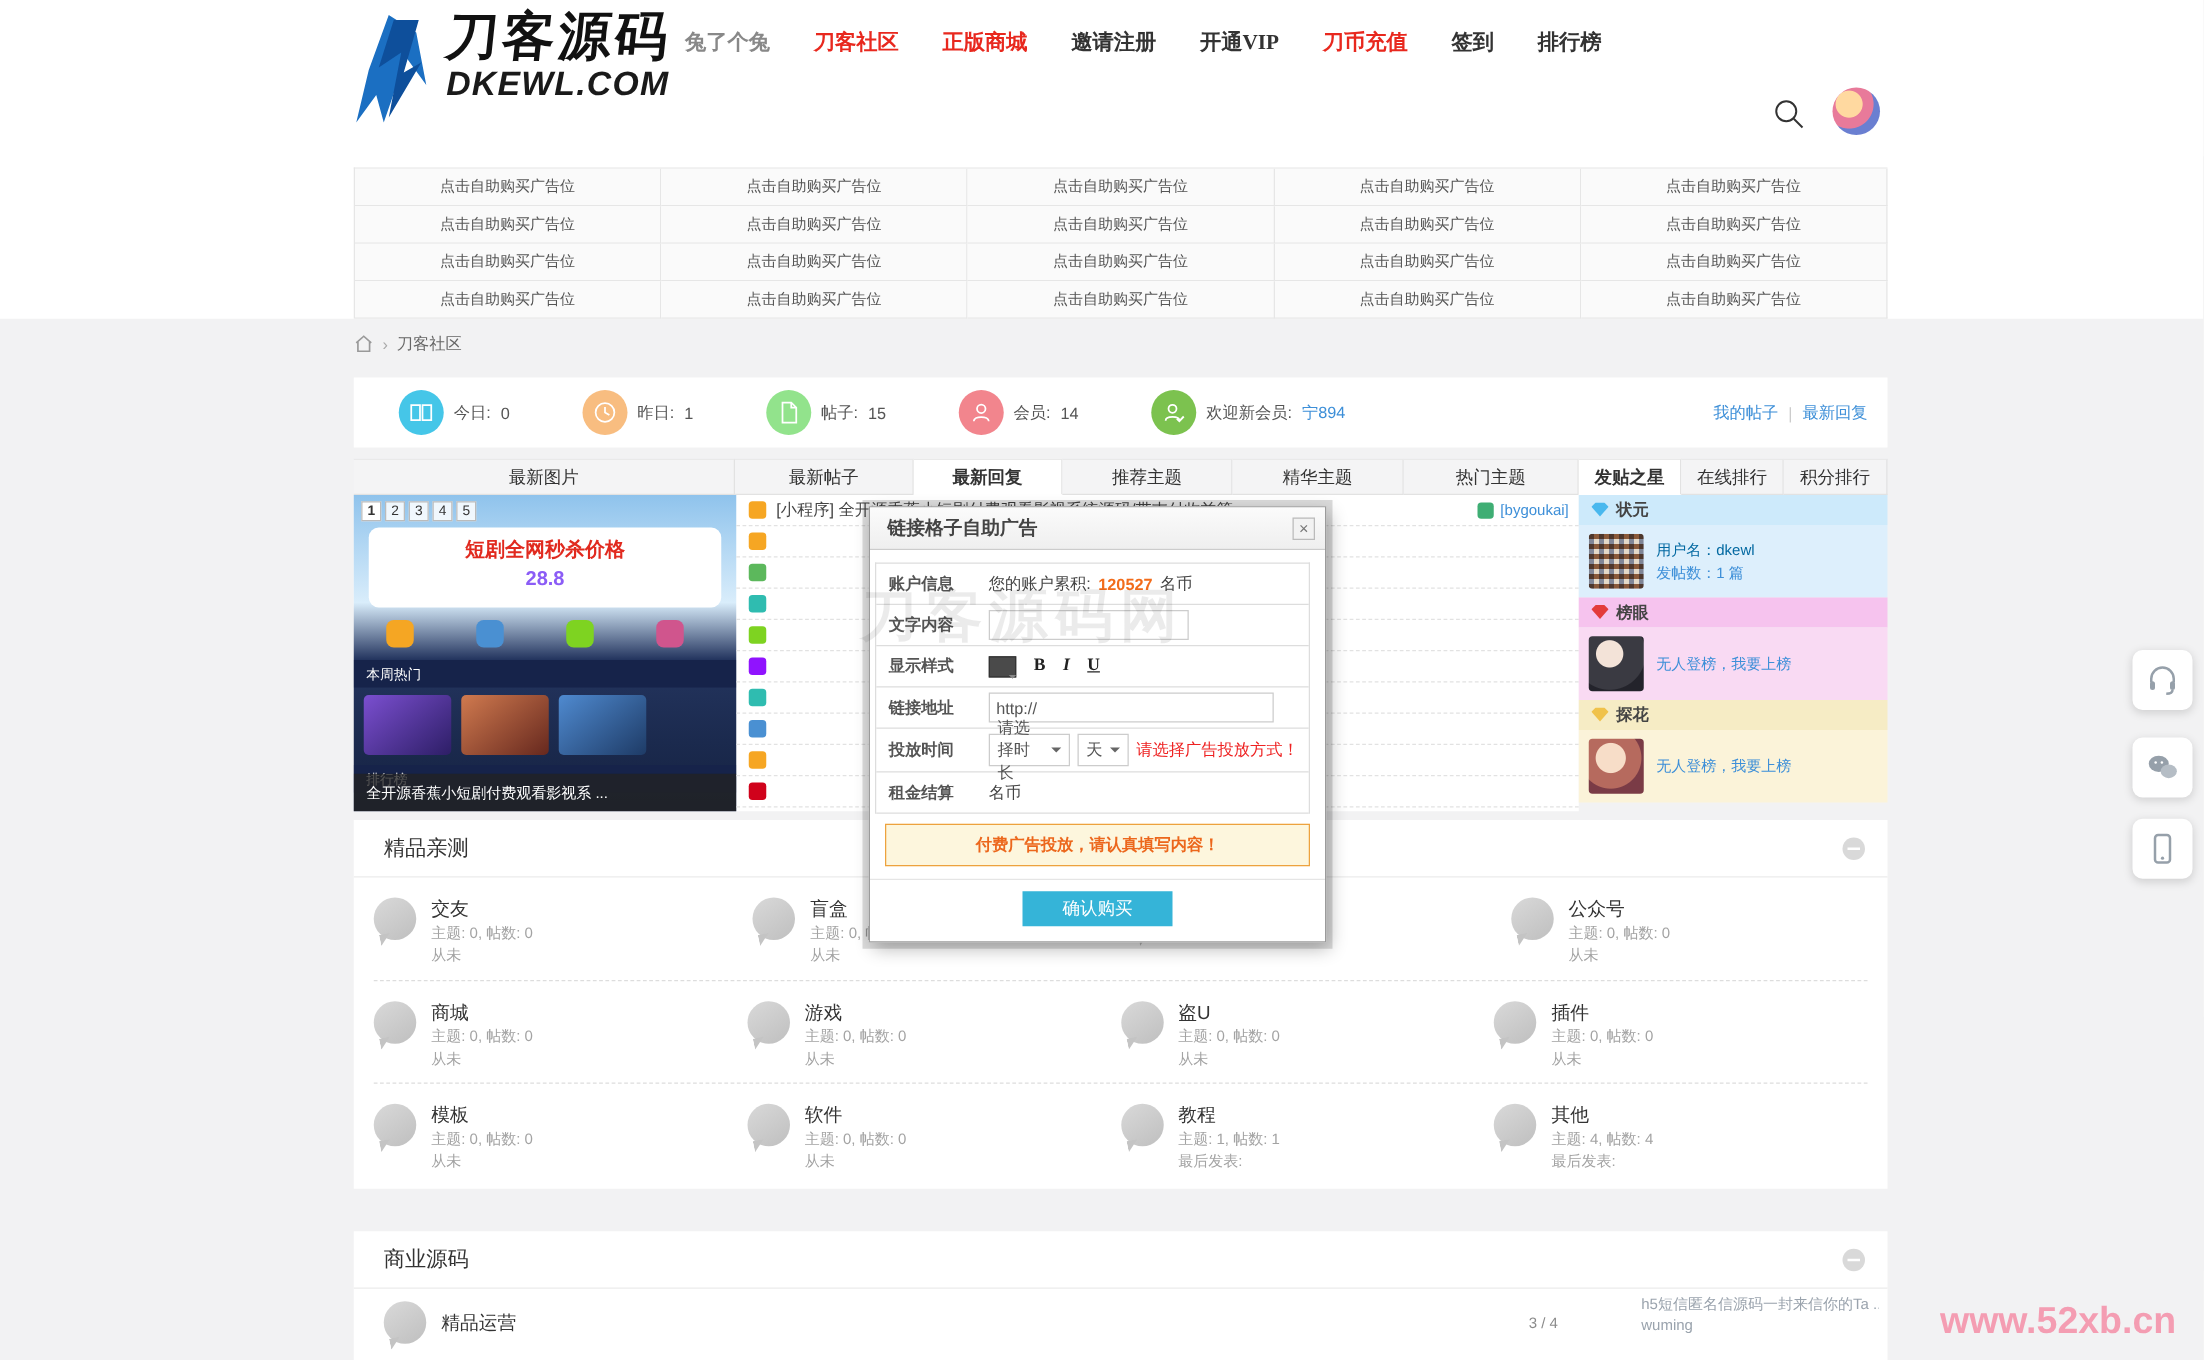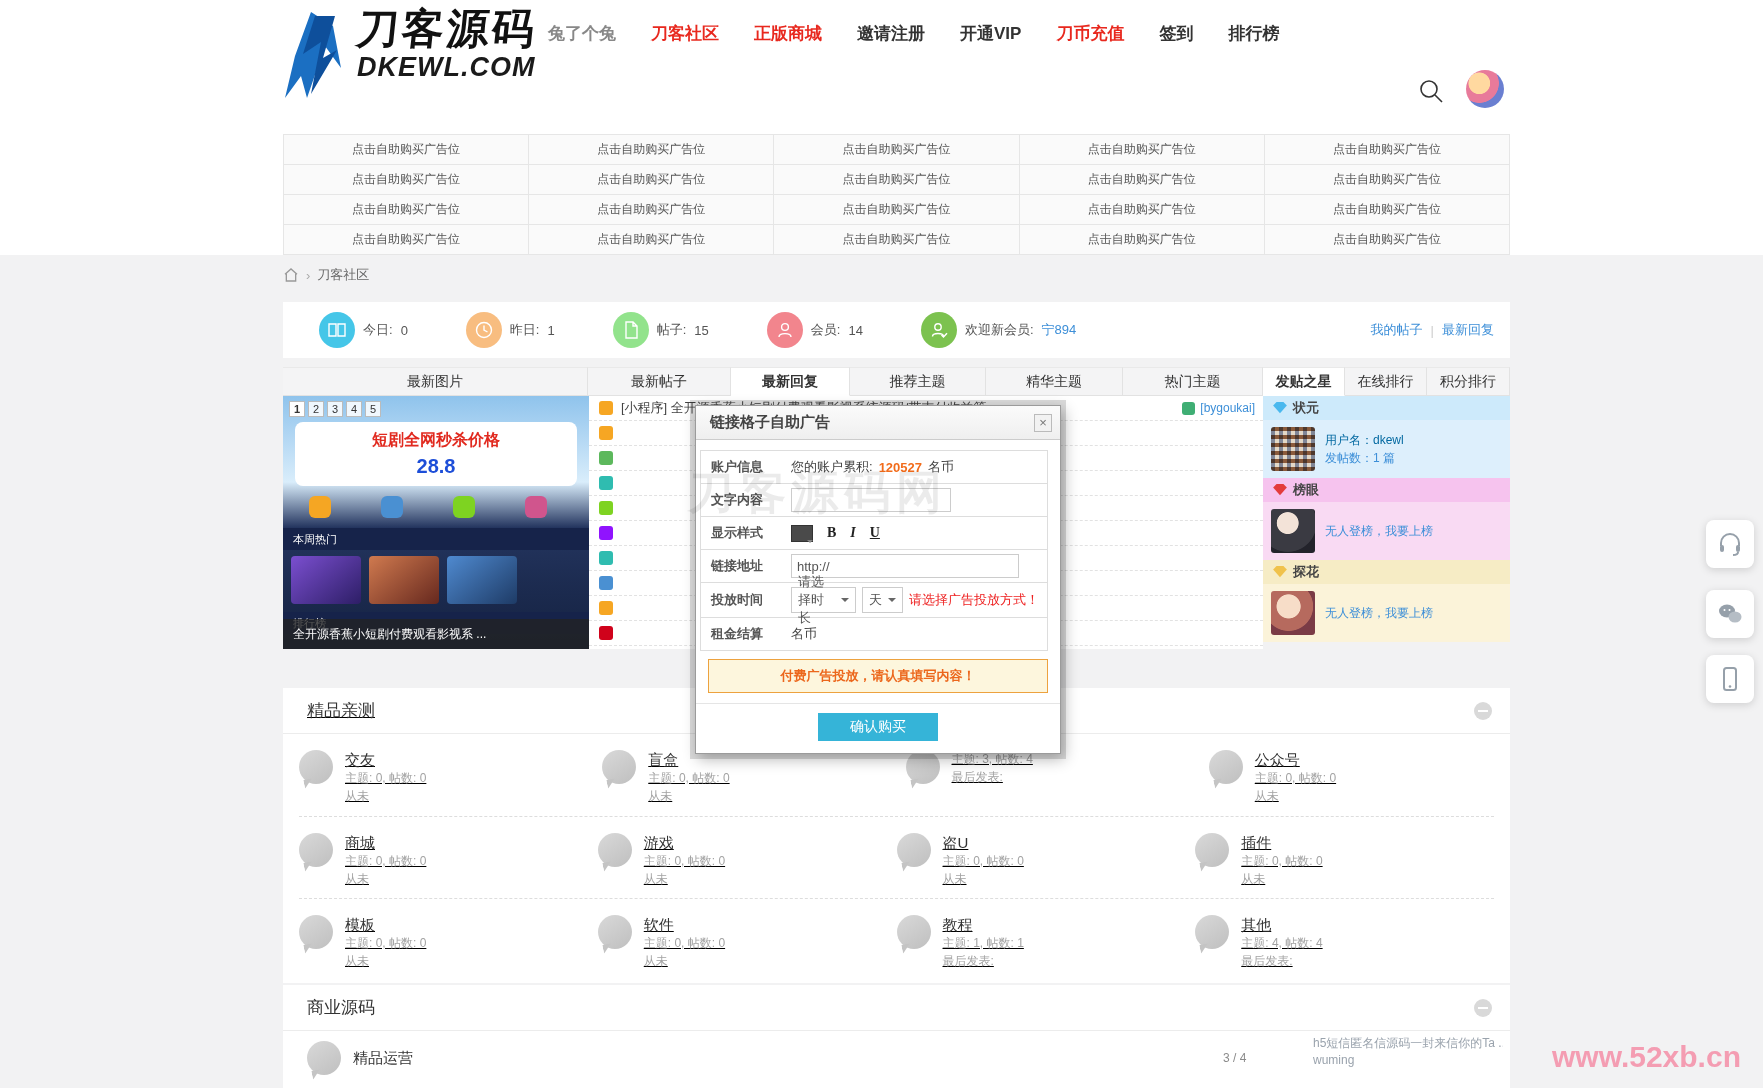--- a/index.html
+++ b/index.html
@@ -10,21 +10,21 @@
   
   .sliver { position:absolute; left:0; top:0; width:28px; height:6px; background:#e8281e; }
   .header { position:absolute; left:0; top:0; width:1763px; height:125px; background:#fff; }
   .logo { position:absolute; left:281px; top:6px; display:flex; align-items:flex-start; cursor:pointer; }
   .logo-mark { width:74px; height:96px; position:relative; }
   .logo-mark svg { width:74px; height:96px; }
   .logo-text { margin-left:2px; }
   .logo-title { font-size:42px; font-weight:900; color:#111; letter-spacing:3px; transform:skewX(-6deg); line-height:46px; }
   .logo-domain { font-size:27px; font-weight:900; font-style:italic; color:#1a1a1a; letter-spacing:1px; line-height:30px; }
   .nav { position:absolute; left:548px; top:22px; display:flex; gap:35px; }
-  .nav a { font-size:17px; font-weight:700; color:#333; text-decoration:none; white-space:nowrap; cursor:pointer; }
+  .nav a { font-size:17px; font-weight:700; color:#333; text-decoration:none; white-space:nowrap; cursor:pointer;font-family:Liberation Serif, serif; }
   .nav a.gray { color:#888; }
   .nav a.red { color:#e8281e; }
   .search-btn { position:absolute; left:1416px; top:76px; width:30px; height:30px; cursor:pointer; }
   .avatar { position:absolute; left:1466px; top:70px; width:38px; height:38px; border-radius:50%; cursor:pointer;
             background:radial-gradient(circle at 35% 35%, #ffd9a0 0 30%, #e87a9a 32% 55%, #6a7fd1 57% 100%); }
 
   
   .ad-grid { position:absolute; left:283px; top:134px; width:1227px; display:grid; grid-template-columns:repeat(5,1fr);
              border-top:1px solid #e6e6e6; border-left:1px solid #e6e6e6; }
   .ad-cell { height:30px; background:#fafafa; border-right:1px solid #e6e6e6; border-bottom:1px solid #e6e6e6;
@@ -63,21 +63,21 @@
   
   .main-left { position:absolute; left:283px; top:396px; width:980px; height:253px; background:#fff; }
   .carousel { position:absolute; left:0; top:0; width:306px; height:253px; overflow:hidden;
               background:linear-gradient(180deg,#8fc3ec 0%,#d9edfb 34%,#24355f 52%,#1b2a4e 78%,#152241 100%); }
   .pager { position:absolute; left:6px; top:5px; display:flex; gap:3px; z-index:5; }
   .pg { width:16px; height:16px; background:rgba(255,255,255,.85); border:1px solid #bbb; color:#333; font-size:11px;
         display:flex; align-items:center; justify-content:center; cursor:pointer; }
   .pg.cur { background:#fff; font-weight:700; }
   .promo { position:absolute; left:12px; top:26px; width:282px; height:64px; background:#fff; border-radius:8px; text-align:center; padding-top:8px; }
   .promo-t { color:#e12a1f; font-size:16px; font-weight:700; }
-  .promo-p { color:#1d4ed8; font-size:20px; font-weight:800; margin-top:4px; }
+  .promo-p { color:#8b5cf6; font-size:16px; font-weight:800; margin-top:4px; }
   .app-ic { position:absolute; top:100px; width:22px; height:22px; border-radius:6px; }
   .band { position:absolute; left:0; width:306px; height:22px; background:#16234a; color:#fff; font-size:11px; display:flex; align-items:center; padding-left:10px; }
   .posters { position:absolute; left:8px; width:292px; display:flex; gap:8px; }
   .poster { width:70px; height:48px; border-radius:4px; }
   .cap { position:absolute; left:0; bottom:0; width:306px; height:30px; background:rgba(35,35,35,.78); color:#fff; font-size:12px;
          display:flex; align-items:center; padding-left:10px; white-space:nowrap; overflow:hidden; }
 
   .plist { position:absolute; left:306px; top:0; width:674px; height:253px; }
   .prow { height:25px; display:flex; align-items:center; border-bottom:1px dashed #e2e2e2; padding:0 10px; position:relative; }
   .ticon { width:14px; height:14px; border-radius:3px; flex:0 0 14px; }
@@ -101,21 +101,21 @@
   .h-blue { background:#cdeafb; } .c-blue { background:#ddeffc; }
   .h-pink { background:#f6c3ee; } .c-pink { background:#f9daf3; }
   .h-yel  { background:#f6ecc5; } .c-yel  { background:#fbf3d9; }
 
   
   .card { position:absolute; left:283px; width:1227px; background:#fff; }
   .card-head { height:46px; border-bottom:1px solid #ececec; position:relative; display:flex; align-items:center; }
   .card-title { font-size:17px; color:#333; margin-left:24px; }
   .collapse { position:absolute; right:18px; top:14px; width:18px; height:18px; border-radius:50%; background:#d9d9d9; cursor:pointer; }
   .collapse::after { content:""; position:absolute; left:4px; top:8px; width:10px; height:2px; background:#fff; }
-  .boutique { top:688px; height:295px;text-decoration:underline; }
+  .boutique { top:656px; height:295px; }
   .cat-grid { padding:0 16px; }
   .cat-row { display:grid; grid-template-columns:repeat(4,1fr); height:82px; border-top:1px dashed #ddd; }
   .cat-row:first-child { border-top:none;gap:18px; }
   .cat { display:flex; align-items:flex-start; gap:12px; padding-top:16px; cursor:pointer; }
   .bubble { width:34px; height:34px; border-radius:50%; background:linear-gradient(145deg,#d9d9d9,#bfbfbf); position:relative; flex:0 0 34px; }
   .bubble::after { content:""; position:absolute; left:5px; bottom:-4px; width:9px; height:9px; background:#c4c4c4; clip-path:polygon(0 0,100% 0,0 100%); transform:rotate(-12deg); }
   .cat-name { font-size:15px; color:#333; line-height:19px; }
   .cat-stats,.cat-last { font-size:12px; color:#a3a3a3; line-height:18px; }
   .business { top:985px; height:103px; }
   .biz-row { position:relative; height:56px; }

